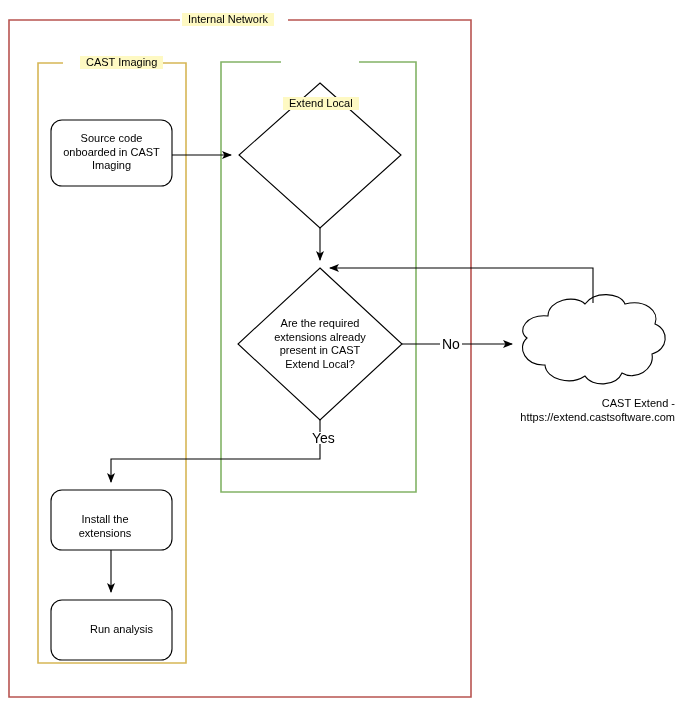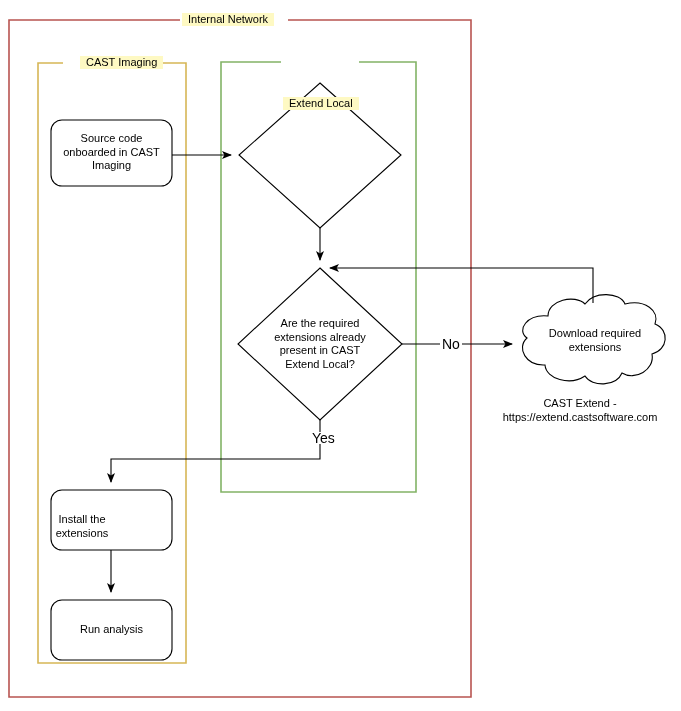--- a/index.html
+++ b/index.html
@@ -48,21 +48,21 @@
     line-height: 12px;
     color: #000;
     background: #ffffff;
     padding: 0 2px;
     white-space: nowrap;
   }
   .caption-text {
     position: absolute;
     font-size: 11px;
     line-height: 14px;
-    text-align: center;
+    text-align: right;
     color: #000;
     white-space: pre-line;
   }
 </style>
 </head>
 <body>
 
 <div id="canvas">
 
   <svg width="681" height="711" viewBox="0 0 681 711">
@@ -121,26 +121,24 @@
   <div class="node-text" style="left:51px; top:132px; width:121px;">Source code
 onboarded in CAST
 Imaging</div>
 
 
   <div class="node-text" style="left:240px; top:317px; width:160px;">Are the required
 extensions already
 present in CAST
 Extend Local?</div>
 
-  <div class="node-text" style="left:520px; top:327px; width:150px;">Download required
-extensions</div>
 
-  <div class="node-text" style="left:34px; top:513px; width:96px;">Install the extensions</div>
+  <div class="node-text" style="left:57px; top:513px; width:96px;">Install the extensions</div>
 
-  <div class="node-text" style="left:51px; top:623px; width:121px;">Run analysis</div>
+  <div class="node-text" style="left:61px; top:623px; width:121px;">Run analysis</div>
 
   <div class="edge-label" style="left:440px; top:338px;">No</div>
 
   <div class="edge-label" style="left:310px; top:432px;">Yes</div>
 
   <div class="caption-text" style="left:485px; top:396px; width:190px;">CAST Extend -
 https://extend.castsoftware.com</div>
 
 </div>
 

